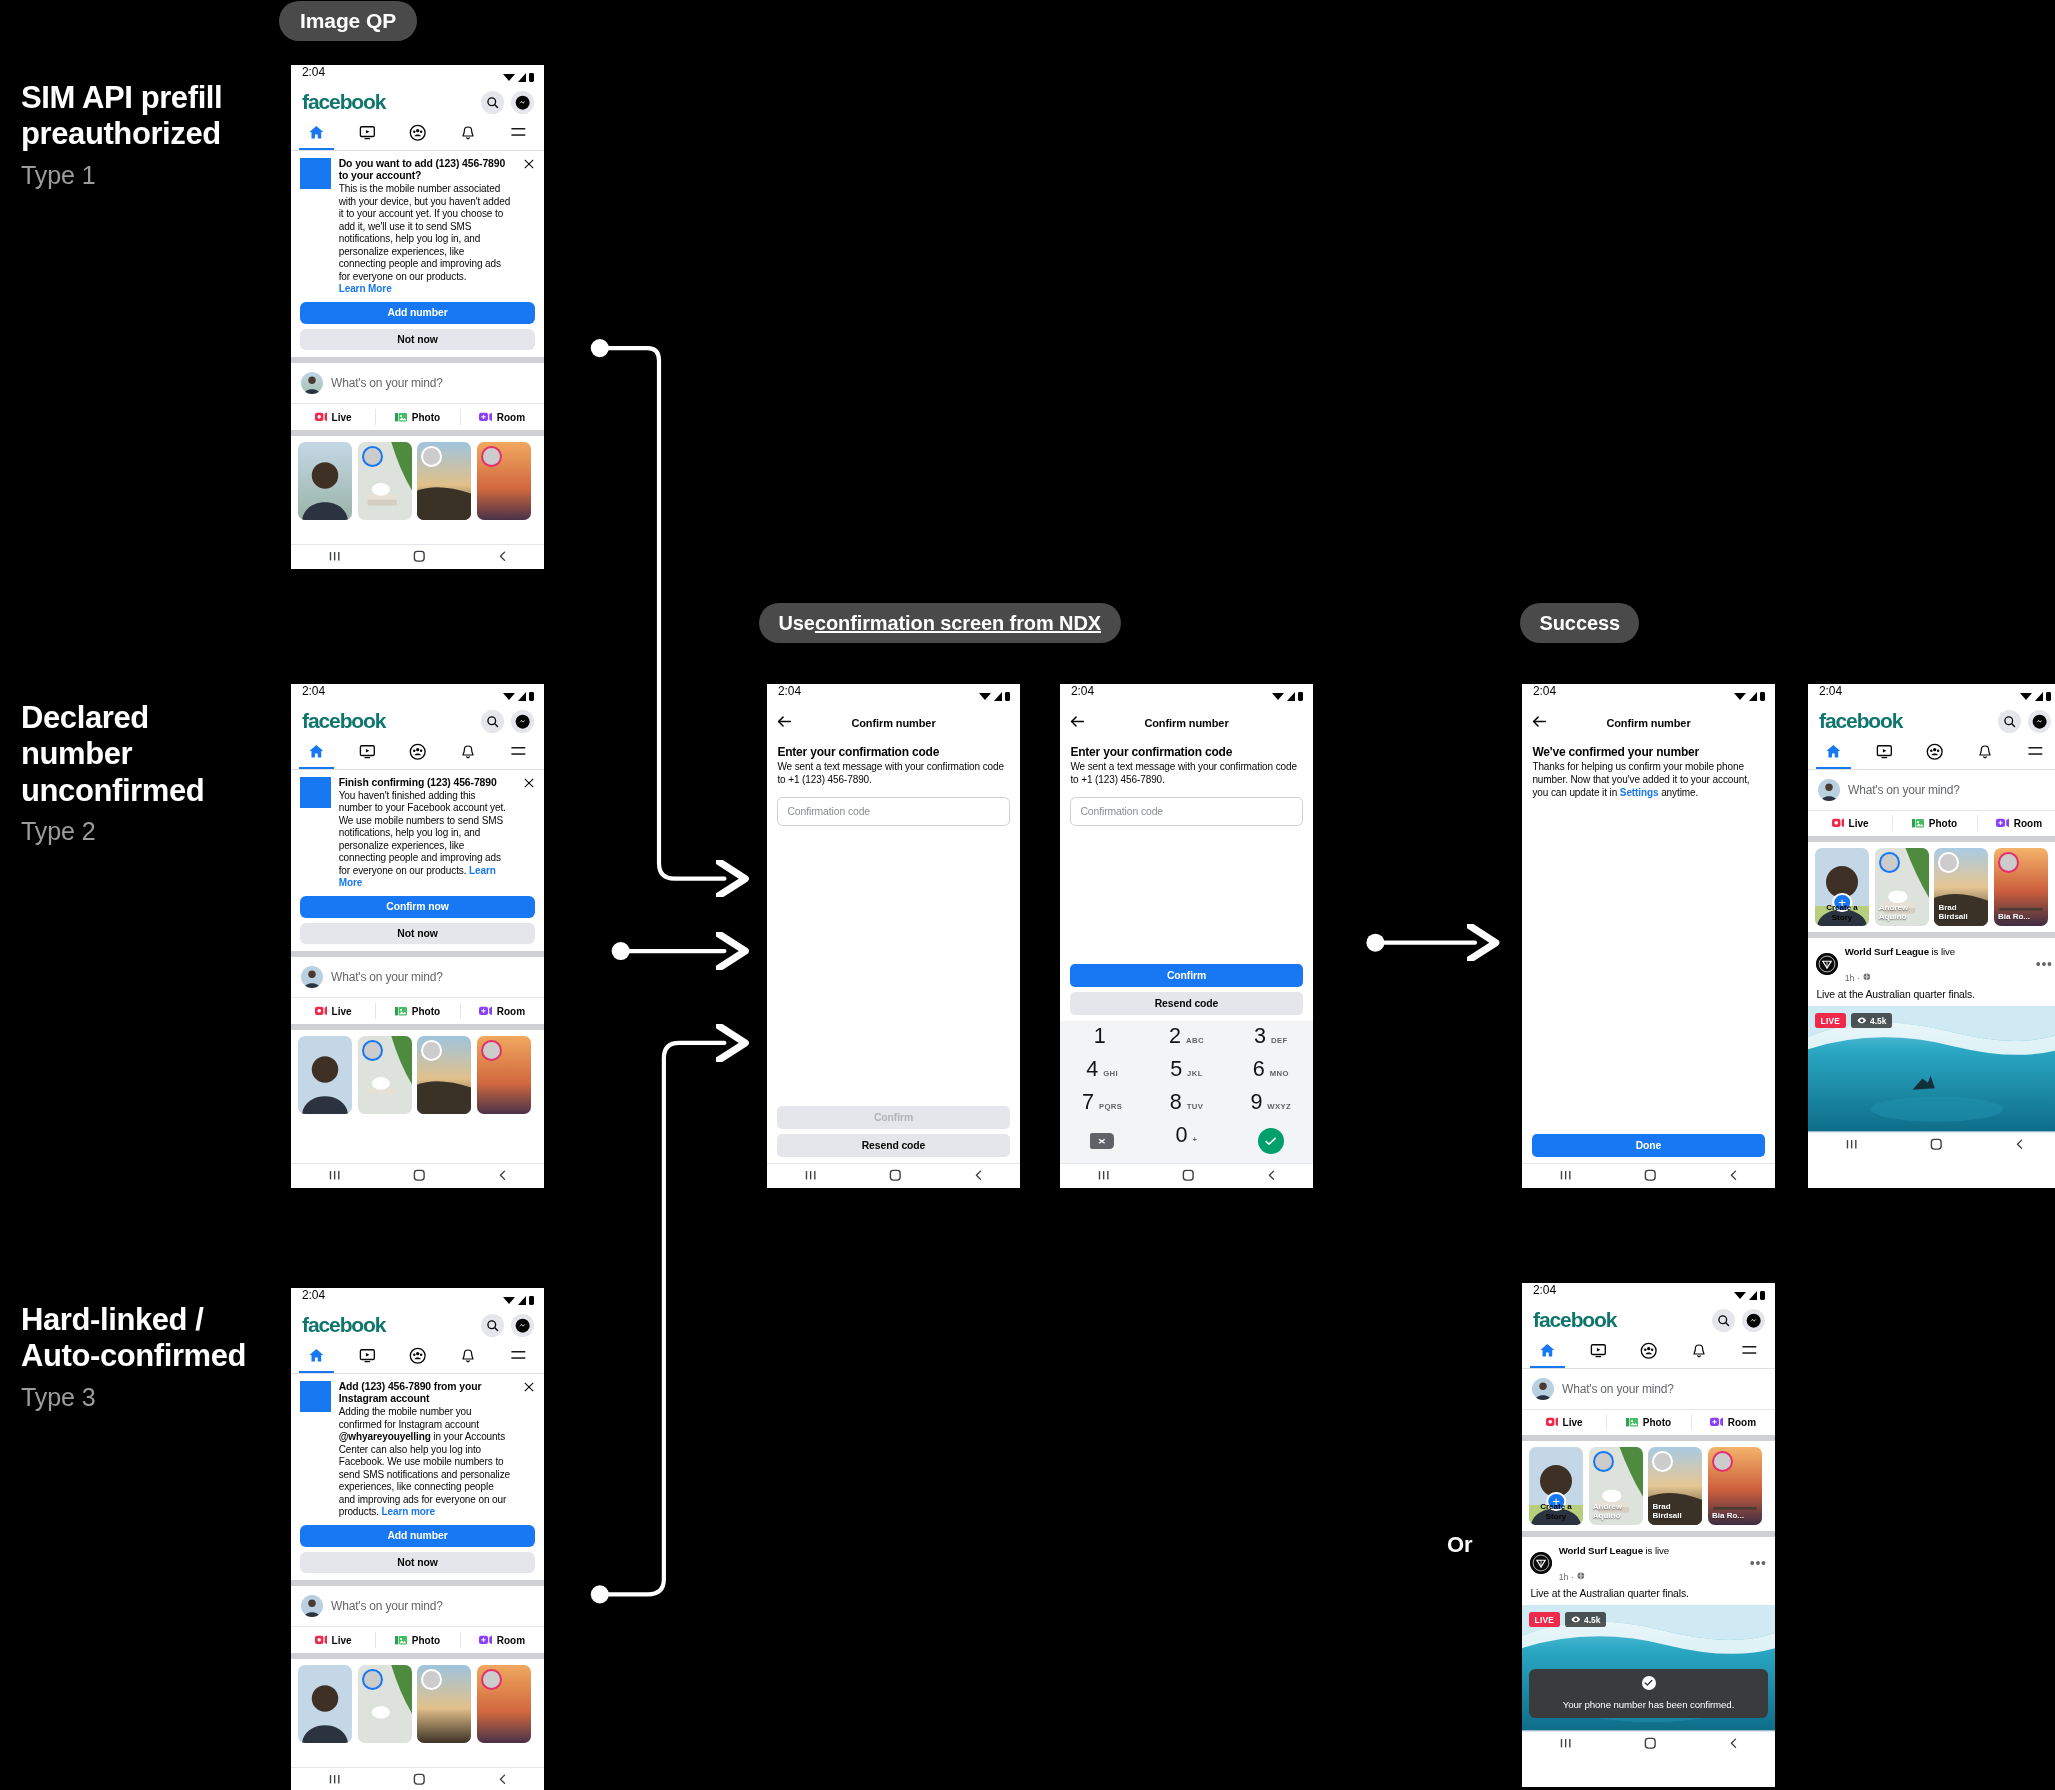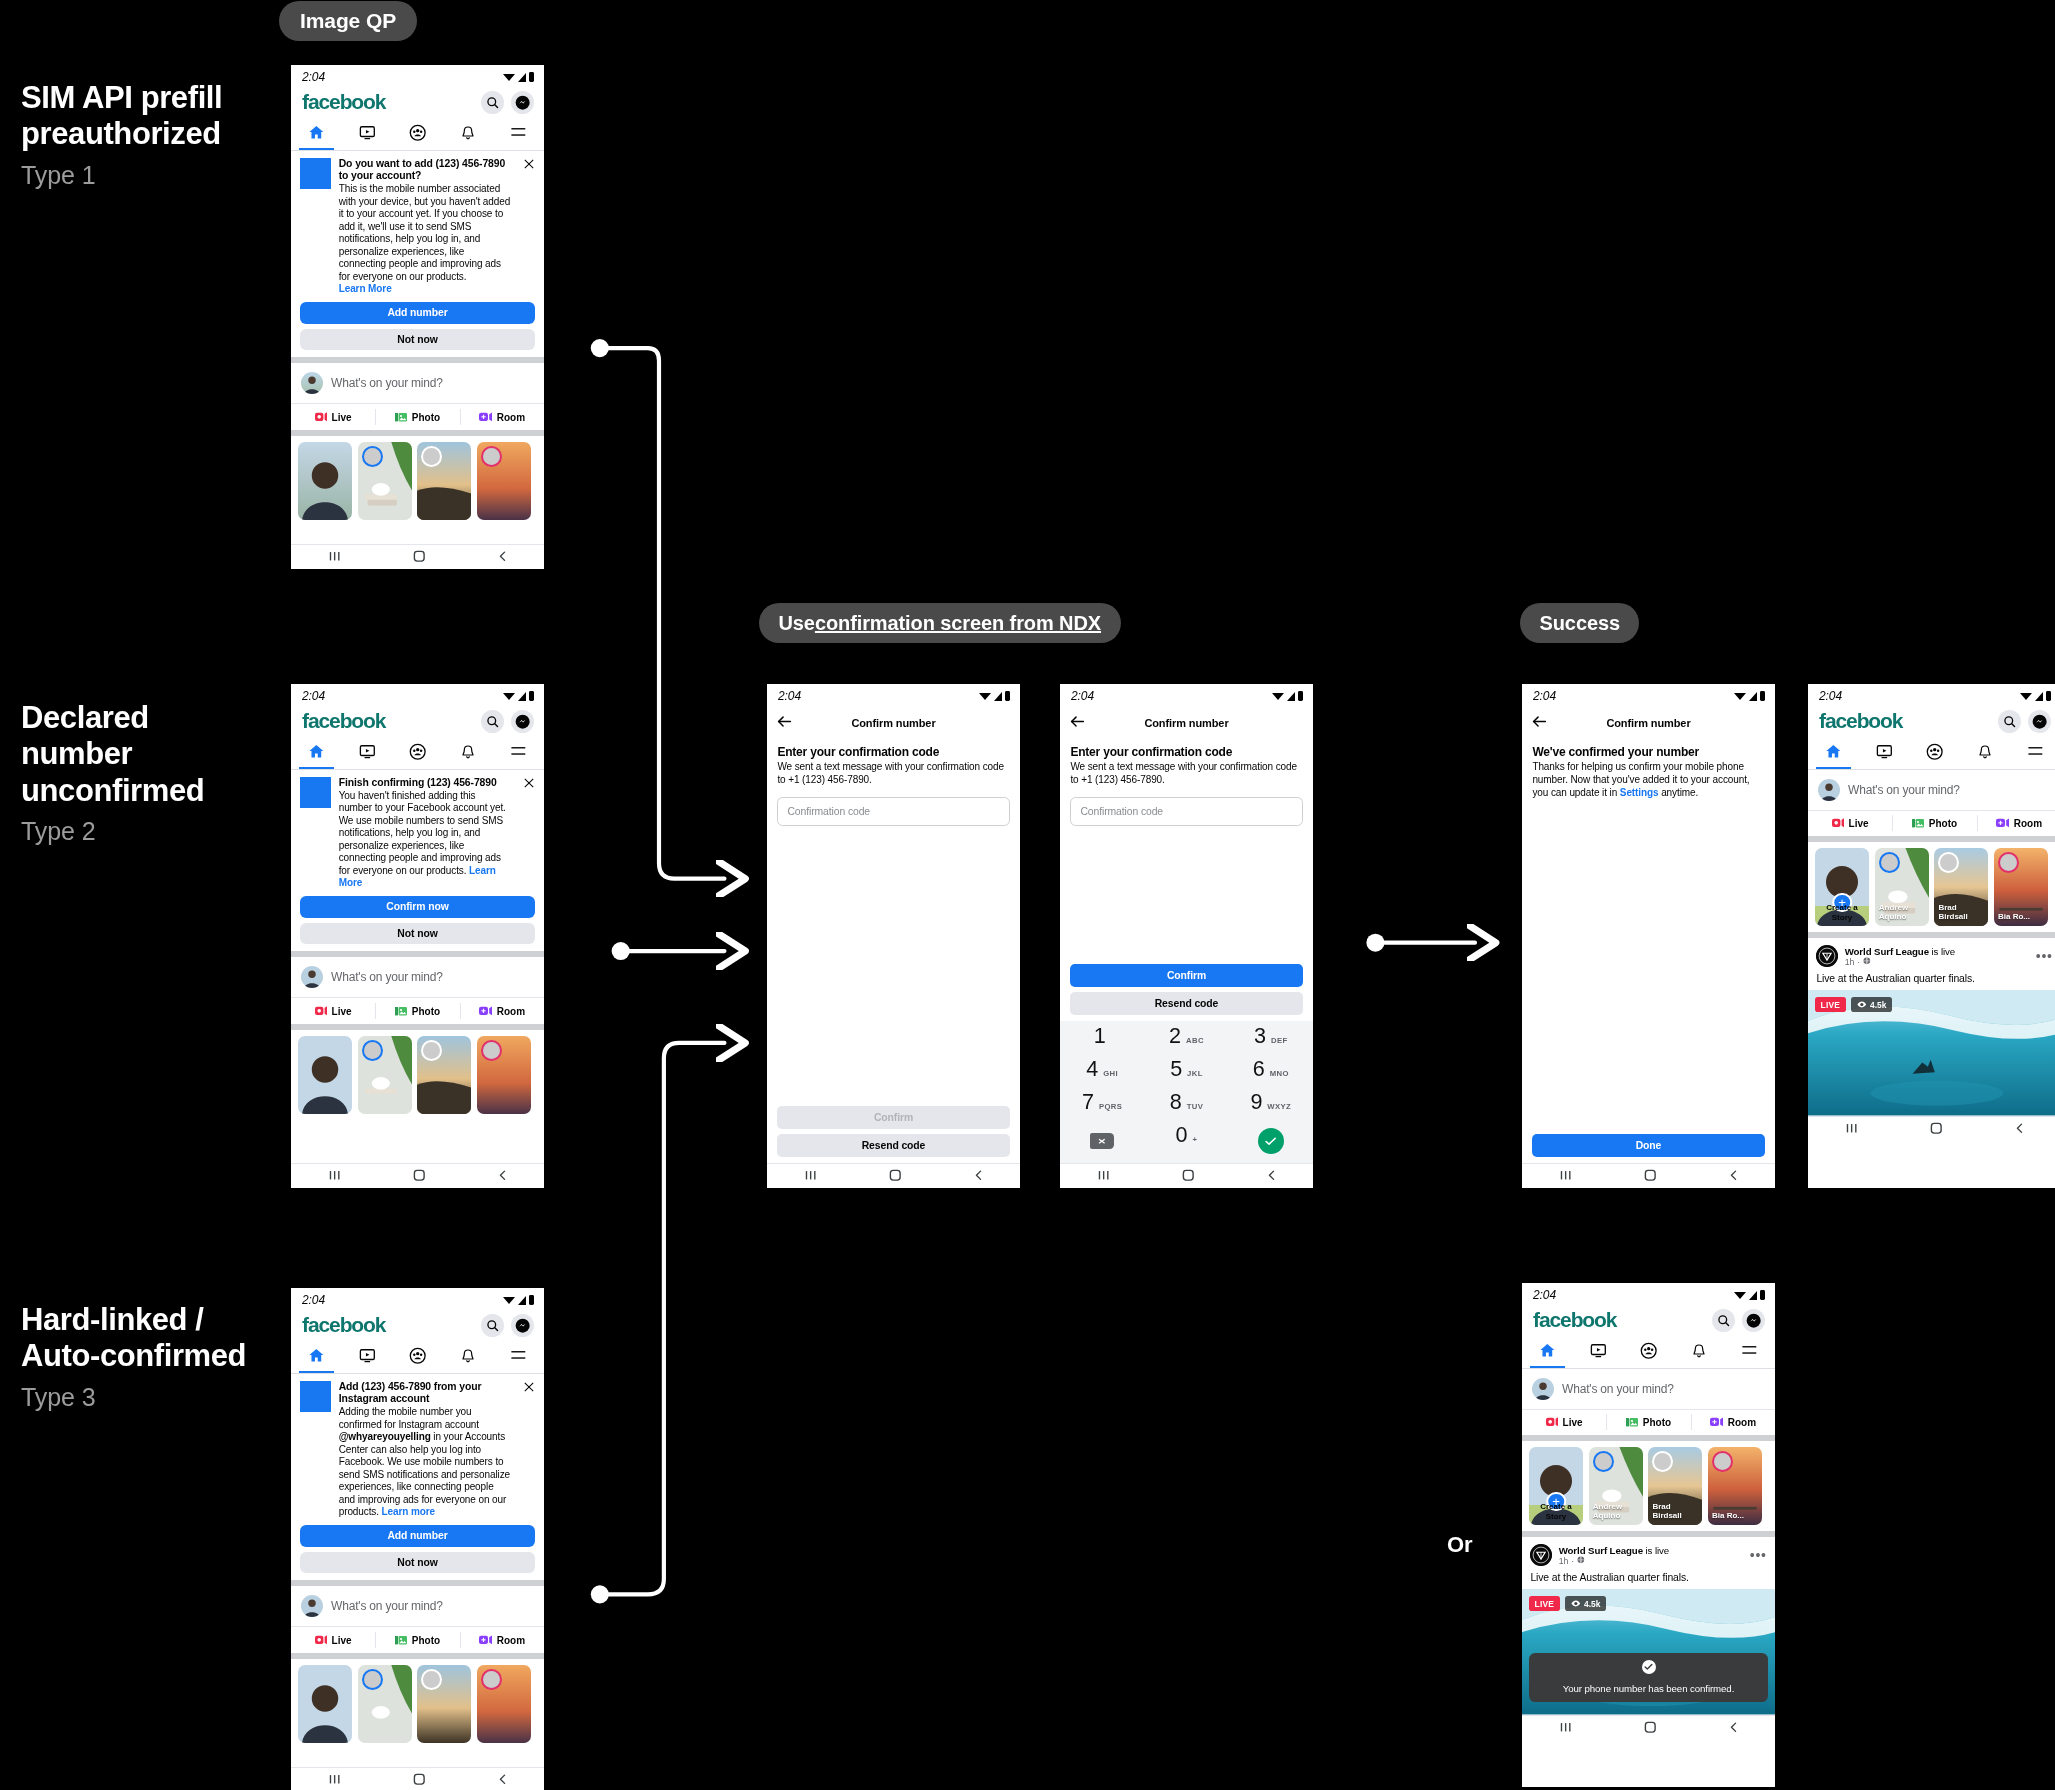--- a/index.html
+++ b/index.html
@@ -35,22 +35,22 @@
 
   
   .phone {
     position: absolute;
     background: #fff;
     overflow: hidden;
     display: flex; flex-direction: column;
   }
   .statusbar {
     height: 24px; flex: 0 0 24px;
-    display:flex; align-items:center; justify-content:space-between;
-    padding: 0 9.7px 0 11px; background:#fff;font-style:italic;
+    display:flex; justify-content:space-between;
+    padding: 0 9.7px 0 11px; background:#fff;
   }
   .statusbar .clock { font-size: 12px; color:#050505; font-weight: 500; letter-spacing: -0.1px;}
   .statusbar .sysicons { display:flex; align-items:center; gap:2.8px; }
   .sys-wifi { width: 0; height: 0; border-left: 6.3px solid transparent; border-right: 6.3px solid transparent; border-top: 7px solid #000; margin-top:1.4px;}
   .sys-sig { width:0;height:0;border-left:8.4px solid transparent;border-bottom:9px solid #000; margin-top:1.4px;}
   .sys-bat { width:5.6px;height:9.7px;background:#000;border-radius:1.4px; margin-top:0.7px;}
 
   
   .fbhead {
     display:flex; align-items:center; justify-content:space-between;
@@ -109,21 +109,21 @@
   .createstory .plus { position:absolute; top:45px; left:50%; transform:translateX(-50%); width:19.5px;height:19.5px;border-radius:50%;background:#1877F2;border:2.1px solid #fff; display:flex;align-items:center;justify-content:center;color:#fff;font-size:13.2px;line-height:0;font-weight:400;}
   .createstory .lbl2 { position:absolute; bottom:4.2px; left:0; right:0; text-align:center; font-size:8px; font-weight:bold; color:#050505; line-height:1.15;margin-top:44px;}
 
   
   .post { background:#fff; padding-top:7px; }
   .posthead { display:flex; align-items:center; gap:6.3px; padding: 0 8.4px; }
   .pagelogo { width:22px;height:22px;border-radius:50%;background:#111; flex:0 0 22px; display:flex;align-items:center;justify-content:center; overflow:hidden;}
   .postmeta { flex:1; }
   .postname { font-size:9.7px; font-weight:bold; color:#050505; letter-spacing:-0.1px;}
   .postname .norm { font-weight:normal; }
-  .postsub { font-size:8.7px; color:#65676B; display:flex; align-items:center; gap:2.8px;}
+  .postsub { font-size:8.7px; color:#65676B; display:flex; align-items:center; gap:2.8px;margin-top:16px;}
   .postdots { color:#65676B; font-size:14px; letter-spacing:0.7px; line-height:8.4px; }
   .postbody { padding: 6.3px 8.4px 6.3px; font-size:10.4px; color:#050505; letter-spacing:-0.1px;}
   .postmedia { position:relative; width:100%; flex:1; min-height:0; }
   .badges { position:absolute; top:7px; left:7px; display:flex; gap:5.6px; z-index:3;}
   .badge-live { background:#F02849; color:#fff; font-size:8.4px; font-weight:bold; padding:2.1px 5.6px; border-radius:2.8px; letter-spacing:0.2px;}
   .badge-views { background:rgba(0,0,0,.65); color:#fff; font-size:8.4px; font-weight:bold; padding:2.1px 5.6px; border-radius:2.8px; display:flex; align-items:center; gap:3.5px;}
 
   .toast {
     position:absolute; left:7px; right:7px; bottom:13px;
     background:#3A3B3C; border-radius:6.3px; display:flex; align-items:center; gap:9px;

